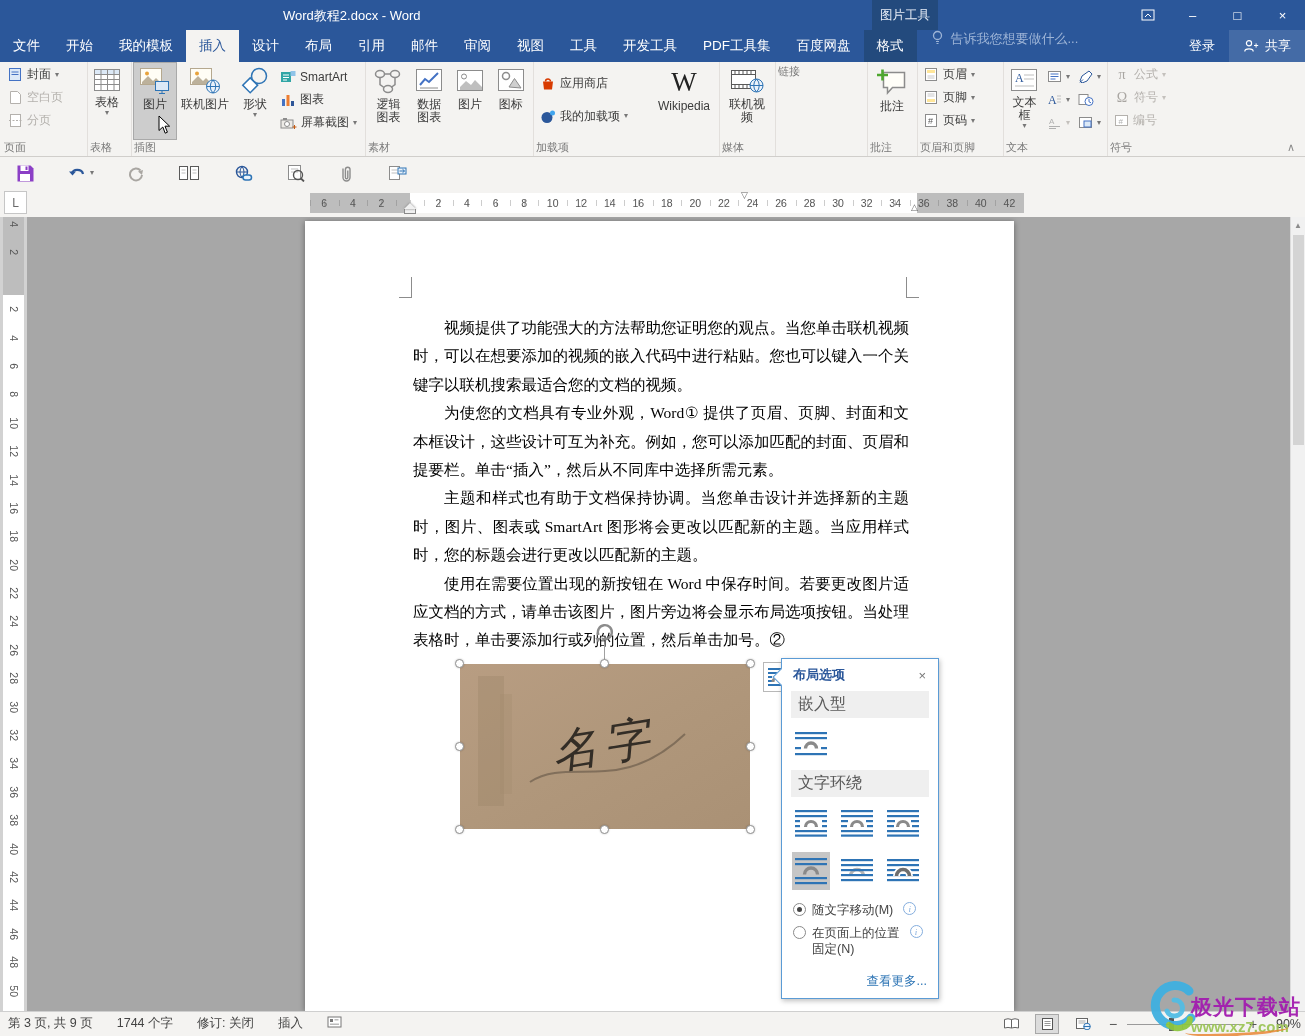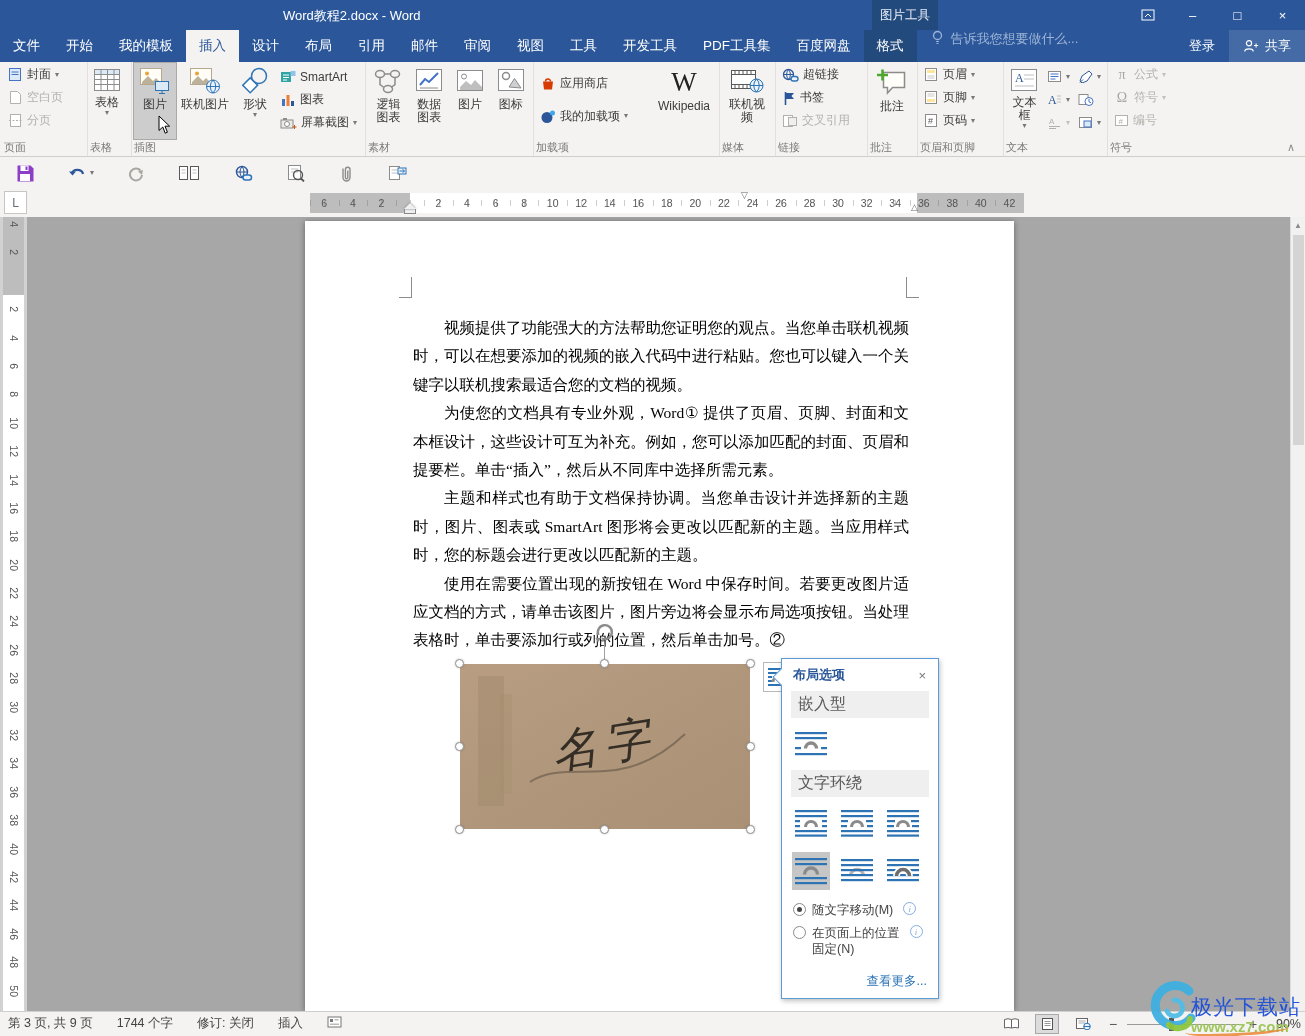--- a/index.html
+++ b/index.html
@@ -139,21 +139,21 @@
   .zoom-sign { font-size:14px; color:#555; width:12px; text-align:center; }
   .ztrack { position:relative; width:112px; height:20px; }
   .ztrack .line { position:absolute; left:0; top:10px; width:100%; height:1px; background:#9a9a9a; }
   .ztrack .notch { position:absolute; left:55px; top:6px; width:1px; height:9px; background:#9a9a9a; }
   .zthumb { position:absolute; left:42px; top:4px; width:5px; height:13px; background:#555; }
   .zoom-label { width:34px; text-align:right; }
 
   
   .watermark { position:absolute; right:4px; bottom:0px; display:flex; align-items:flex-end; z-index:50; opacity:.95; }
   .wm-text { display:flex; flex-direction:column; line-height:1; margin-left:-14px; padding-bottom:2px; }
-  .wm-name { font-size:21px; font-weight:normal; color:#1d4ed8; letter-spacing:1px; }
+  .wm-name { font-size:21px; font-weight:bold; color:#a21caf; letter-spacing:1px; }
   .wm-url { font-size:15px; font-weight:bold; color:#9dc558; margin-top:2px; position:relative; }
   .wm-swoosh { position:absolute; left:-6px; bottom:-2px; width:104px; height:12px;
                border-bottom:3px solid rgba(232,123,30,.8); border-radius:50%; transform:rotate(-3deg); }
 </style>
 </head>
 <body>
 
 <div class="app">
 
   <div class="titlebar">
@@ -397,44 +397,20 @@
               <circle cx="26.5" cy="18.5" r="6.5" fill="#eaf2fb" stroke="#2e74b5"></circle>
               <path d="M20 18.5h13M26.5 12a9 9 0 0 1 0 13M26.5 12a9 9 0 0 0 0 13" stroke="#2e74b5" fill="none"></path>
             </svg>
           <span class="bl">联机视频</span>
         </div>
       </div>
       <div class="rg-label">媒体</div>
     </div>
 
     <div class="rgroup" style="width:92px">
-      <div class="rg-body col">
-        <div class="smallbtn">
-          <svg width="17" height="14">
-              <circle cx="6.5" cy="6.5" r="5" fill="none" stroke="#2b579a" stroke-width="1.3"></circle>
-              <path d="M1.5 6.5h10M6.5 1.5a7.5 7.5 0 0 1 0 10M6.5 1.5a7.5 7.5 0 0 0 0 10" stroke="#2b579a" fill="none"></path>
-              <rect x="9" y="8.5" width="7" height="4.5" rx="2.2" fill="#eaf2fb" stroke="#2e74b5" stroke-width="1.4"></rect>
-            </svg>
-          <span>超链接</span>
-        </div>
-        <div class="smallbtn">
-          <svg width="14" height="14">
-              <path d="M4 2h8l-2.5 3L12 8H4" fill="#2b579a"></path>
-              <path d="M3.5 1v13" stroke="#2b579a" stroke-width="1.6"></path>
-            </svg>
-          <span>书签</span>
-        </div>
-        <div class="smallbtn disabled">
-          <svg width="16" height="14">
-              <rect x="1.5" y="1.5" width="9" height="11" fill="#fff" stroke="#b4b1ad"></rect>
-              <rect x="6.5" y="3.5" width="8" height="8" fill="#f0efed" stroke="#b4b1ad"></rect>
-            </svg>
-          <span>交叉引用</span>
-        </div>
-      </div>
       <div class="rg-label">链接</div>
     </div>
 
     <div class="rgroup" style="width:50px">
       <div class="rg-body">
         <div class="bigbtn" style="width:44px">
           <svg width="34" height="30">
               <path d="M8.5 5.5h21v15h-12l-5 5.5v-5.5h-4z" fill="#fffef8" stroke="#8c8c8c" stroke-width="1.5"></path>
               <path d="M2 8h11M7.5 2.5v11" stroke="#4ea72e" stroke-width="2.6"></path>
             </svg>

